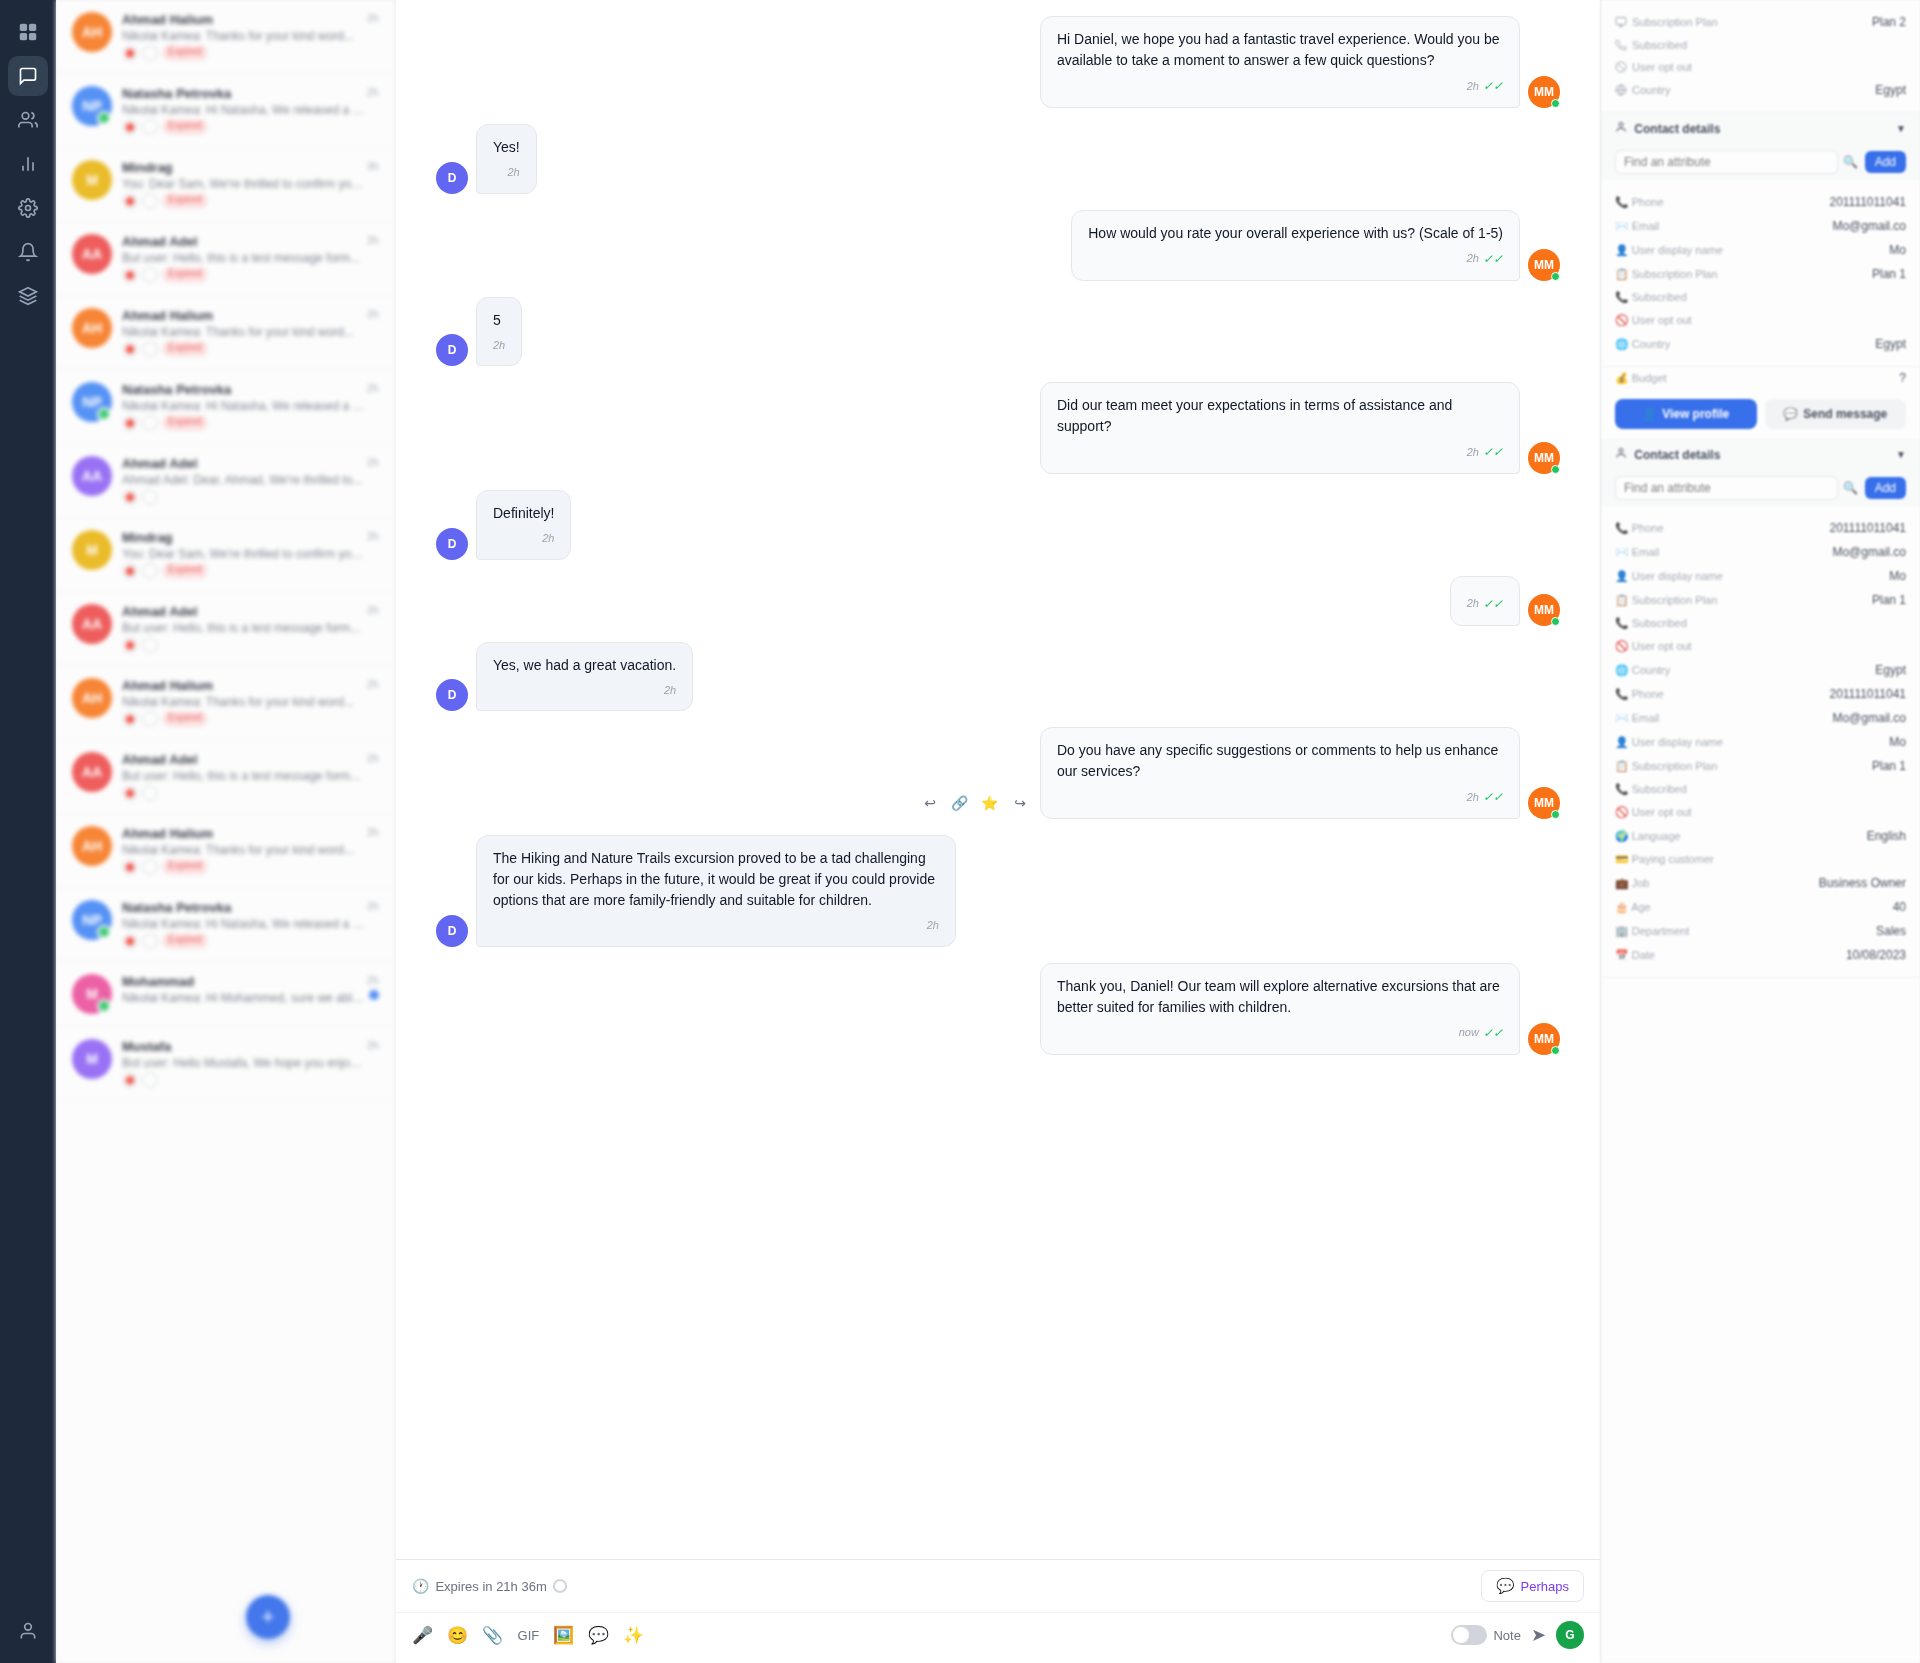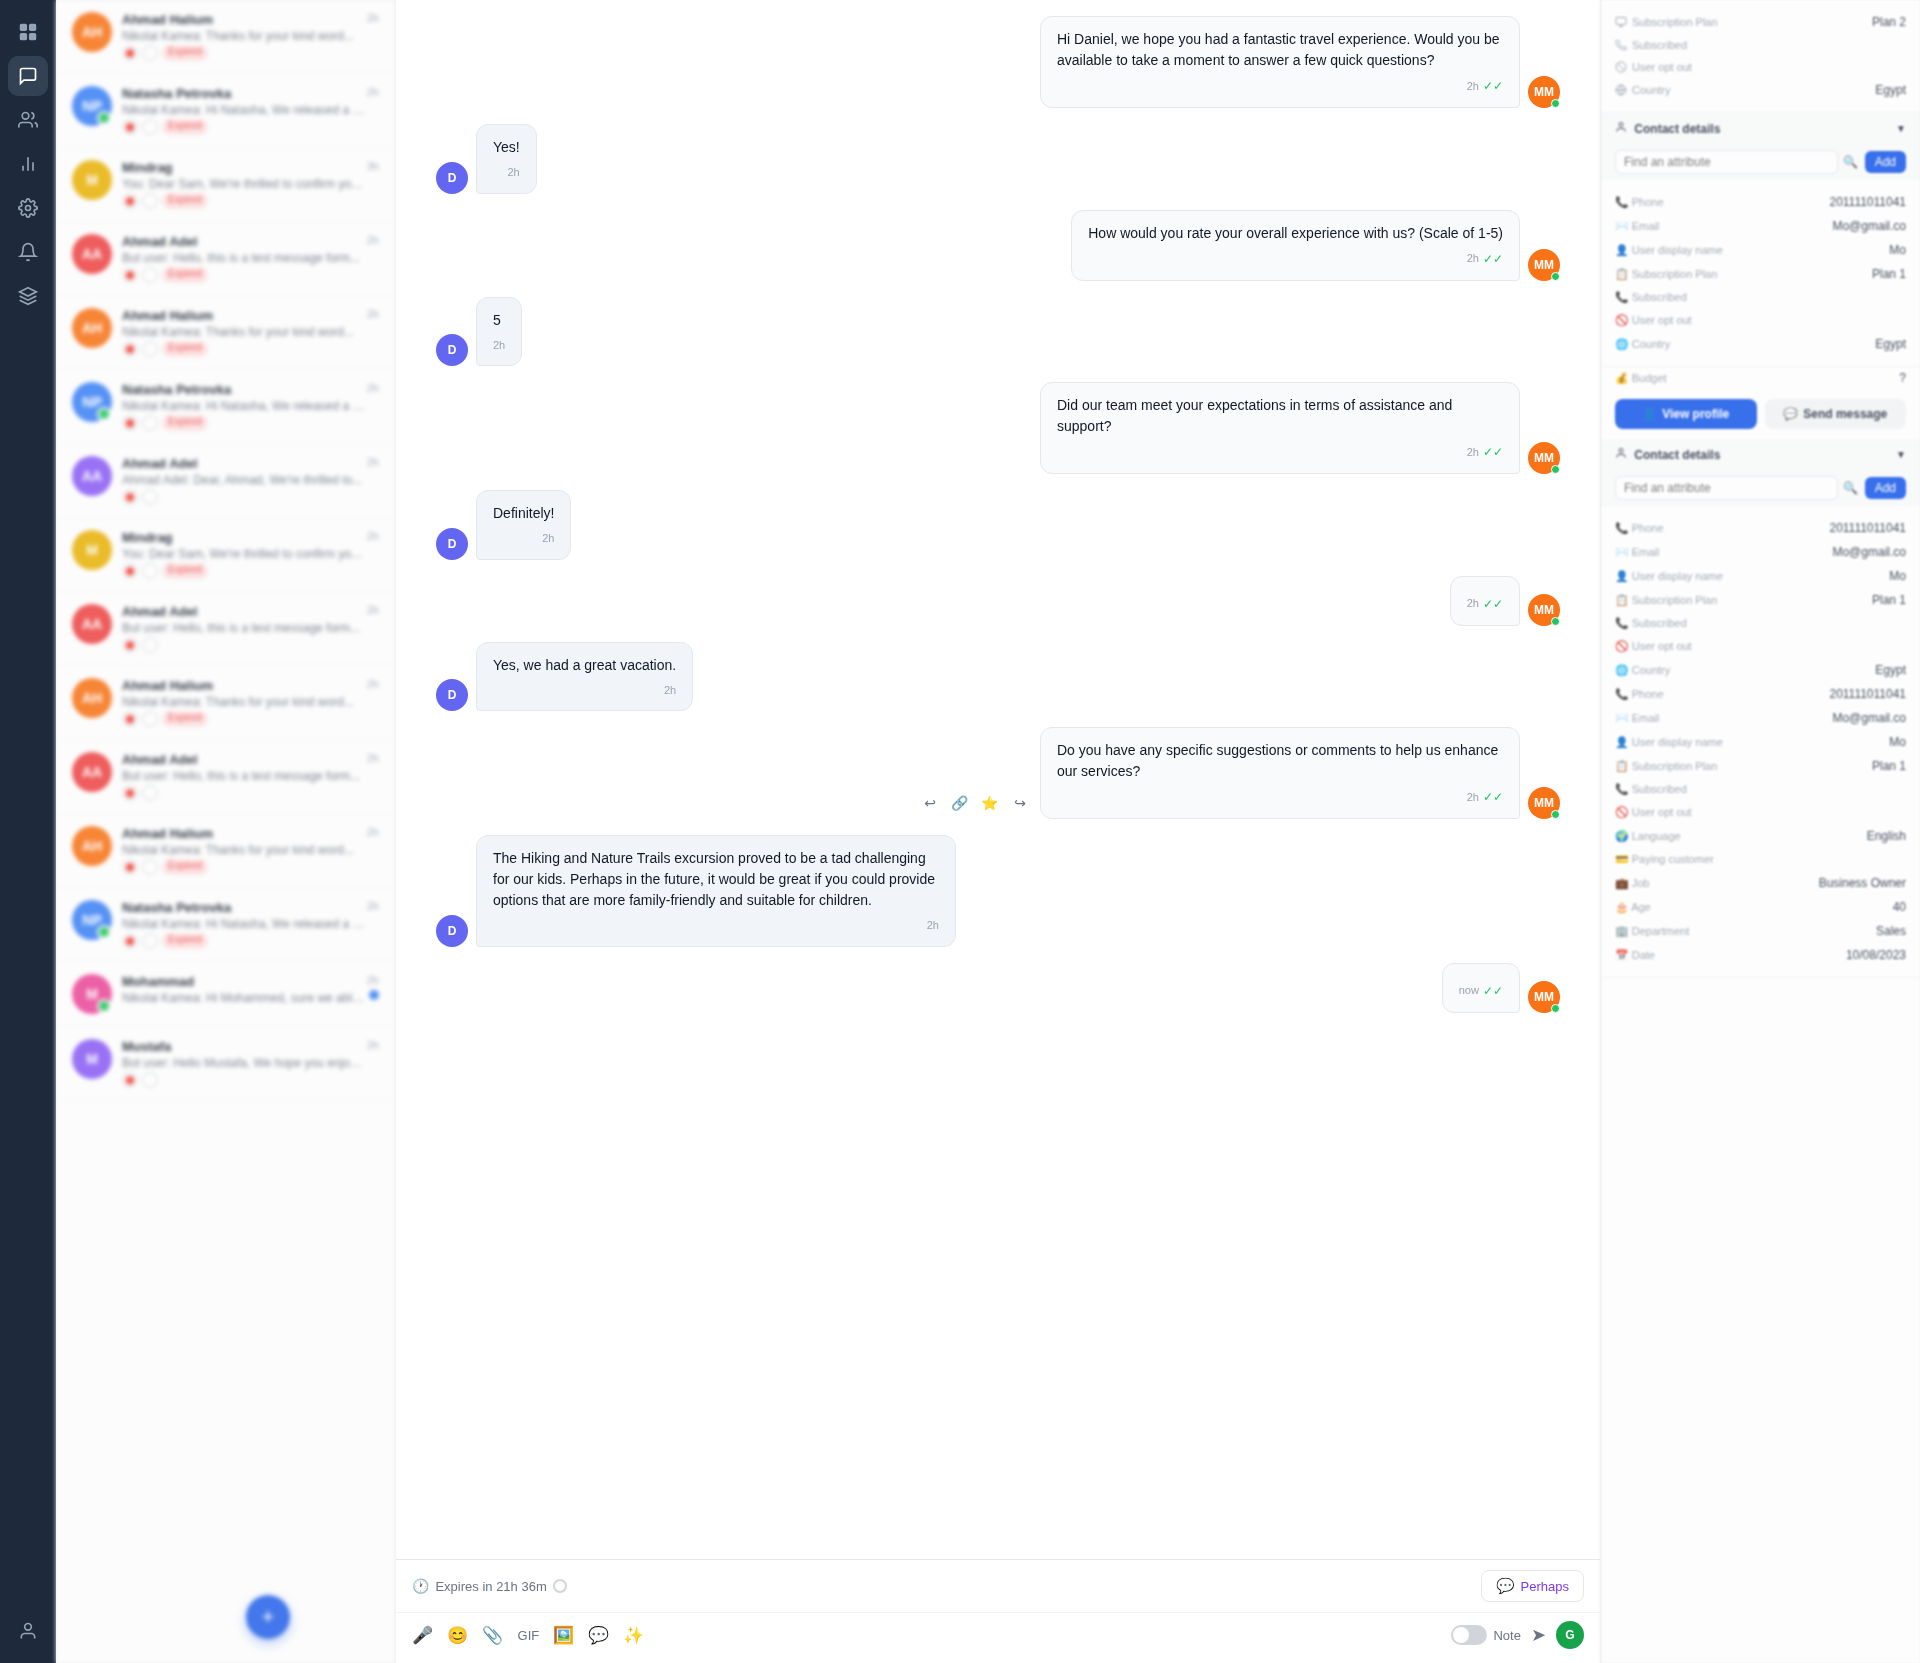--- a/index.html
+++ b/index.html
@@ -113,20 +113,21 @@
       border-bottom-left-radius: 4px;
     }
     .msg-time {
       font-size: 11px;
       color: #9ca3af;
       display: flex;
       align-items: center;
       gap: 4px;
       justify-content: flex-end;
       margin-top: 6px;
+      font-style: italic;
     }
     .check-icon { color: #22c55e; font-size: 12px; }
     .sender-avatar-wrap { position: relative; }
     .sender-online-dot {
       position: absolute;
       bottom: 0;
       right: 0;
       width: 9px;
       height: 9px;
       background: #22c55e;
@@ -834,20 +835,21 @@
       <div class="msg-bubble incoming">
         <span>The Hiking and Nature Trails excursion proved to be a tad challenging for our kids. Perhaps in the future, it would be great if you could provide options that are more family-friendly and suitable for children.</span>
         <div class="msg-time">
           <span>2h</span>
         </div>
       </div>
     </div>
       <div class="msg-row outgoing">
 
       <div class="msg-bubble outgoing">
+        <span>Thank you, Daniel! Our team will explore alternative excursions that are better suited for families with children.</span>
         <div class="msg-time">
           <span>now</span>
           <span class="check-icon">✓✓</span>
         </div>
       </div>
       <div class="sender-avatar-wrap">
         <div class="msg-avatar" style="background:#f97316;">MM</div>
         <div class="sender-online-dot"></div>
       </div>
     </div>

